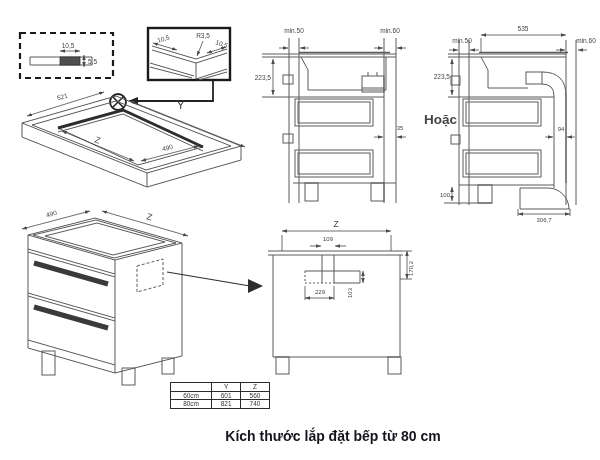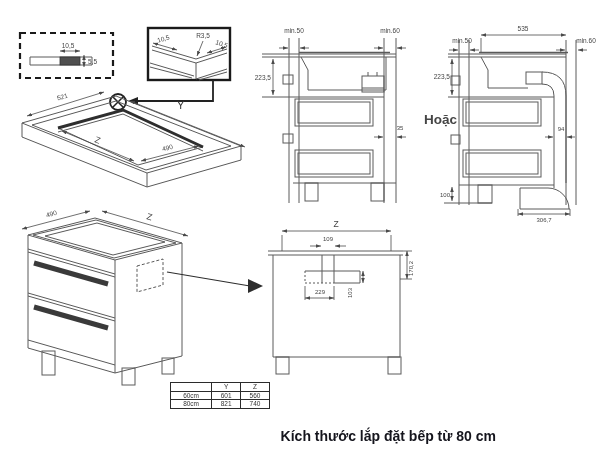--- a/index.html
+++ b/index.html
@@ -10,21 +10,21 @@
   .t11{font-size:11px;fill:#333}.t8{font-size:8.5px}
   .s{stroke:#5a5a5a;fill:none;stroke-width:1}
   .s2{stroke:#5a5a5a;fill:none;stroke-width:1.6}
   .bold3{stroke:#2e2e2e;fill:none;stroke-width:3}
   .dim{stroke:#4a4a4a;fill:none;stroke-width:0.8}
   .blk{stroke:#1a1a1a;fill:none}
   #size-table{position:absolute;left:170px;top:382px;width:100px;border-collapse:collapse;
         font-size:6.5px;color:#333;}
   #size-table td{border:1px solid #2b2b2b;text-align:center;padding:0;height:7.5px;line-height:7.5px;}
   #size-table{border:1.5px solid #1c1c1c;}
-  #caption{position:absolute;left:170px;top:428px;width:326px;text-align:right;
+  #caption{position:absolute;left:170px;top:428px;width:326px;text-align:center;
         font-size:14px;font-weight:bold;color:#15151d;}
 </style>
 </head>
 <body>
 
 <div id="stage">
 
 <svg width="600" height="460" viewBox="0 0 600 460">
   <defs>
     <marker id="ae" markerWidth="6" markerHeight="5" refX="5" refY="1.8" orient="auto" markerUnits="userSpaceOnUse">

